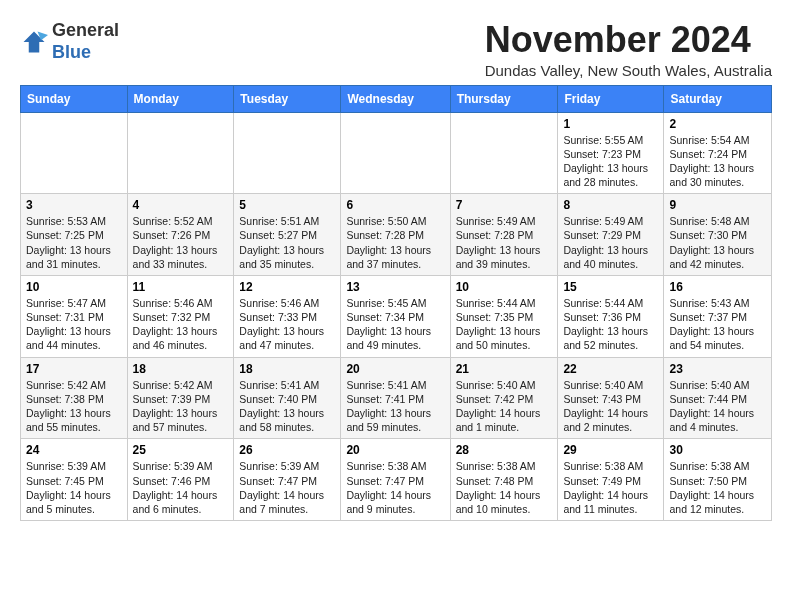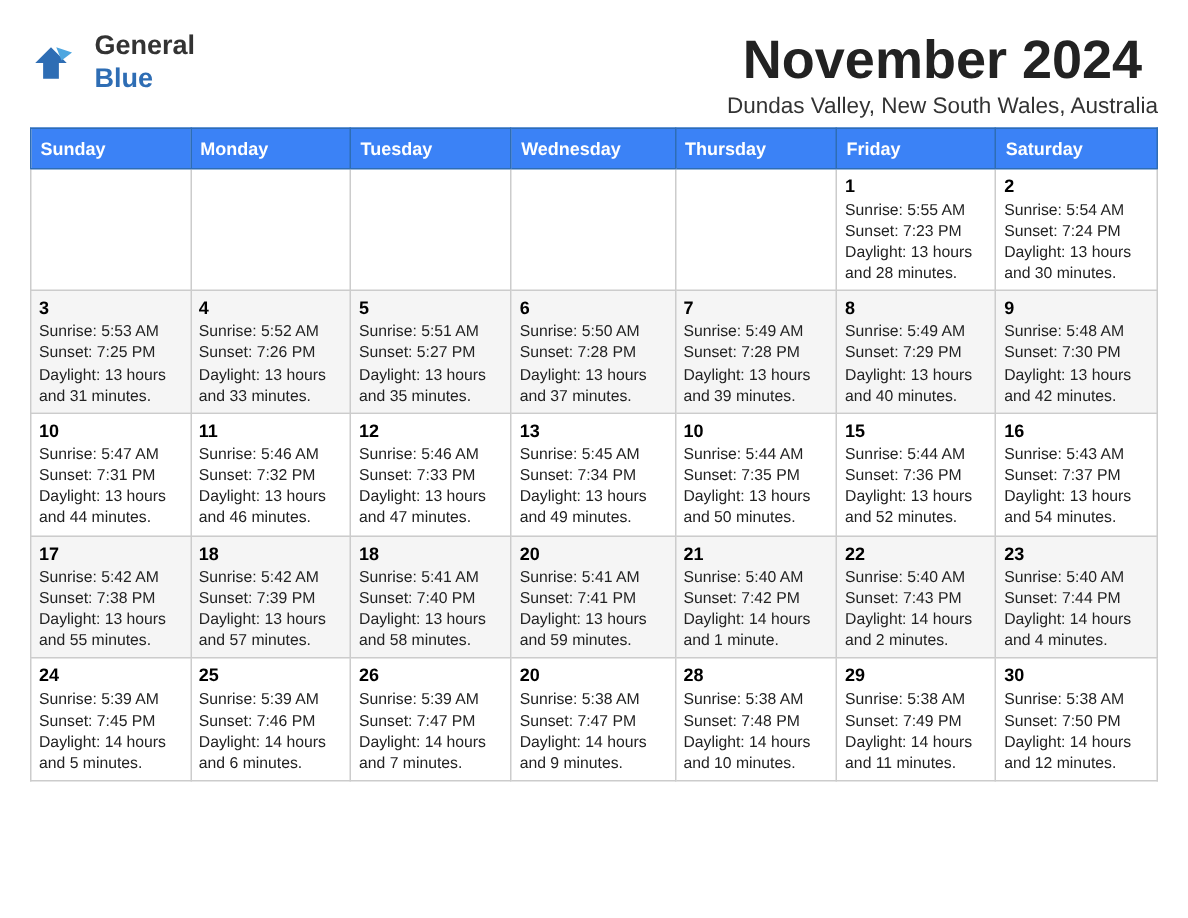--- a/index.html
+++ b/index.html
@@ -12,35 +12,35 @@
     }
     .header-area {
       display: flex;
       justify-content: space-between;
       align-items: flex-start;
       margin-bottom: 6px;
     }
     .logo {
       display: flex;
       align-items: center;
-      gap: 15px;
+      gap: 4px;
     }
     .logo-text {
       font-size: 18px;
       font-weight: bold;
       line-height: 1.2;
     }
     .logo-general { color: #333; }
     .logo-blue { color: #2e6db4; }
     .logo-icon {
       width: 28px;
       height: 28px;
     }
     .title-area {
-      text-align: center;
+      text-align: left;
     }
     .month-title {
       font-size: 36px;
       font-weight: bold;
       color: #222;
       line-height: 1.1;
     }
     .location-title {
       font-size: 15px;
       color: #333;

